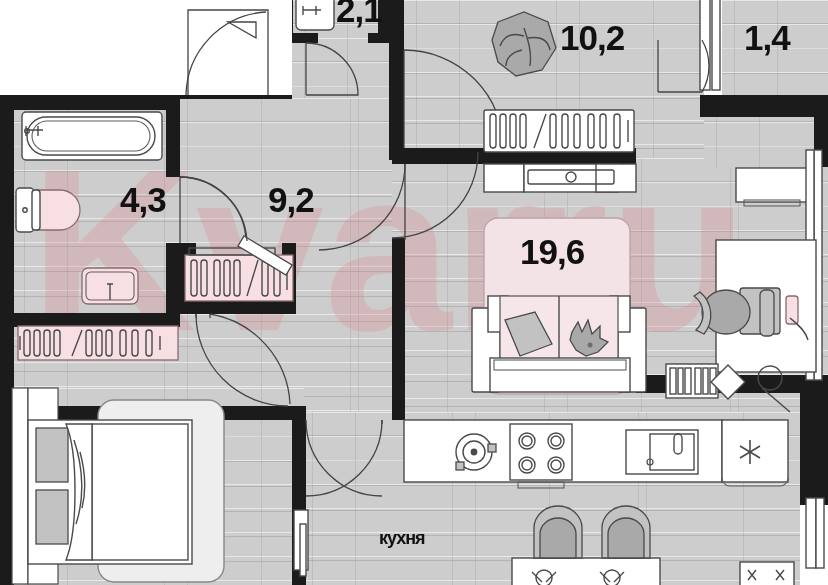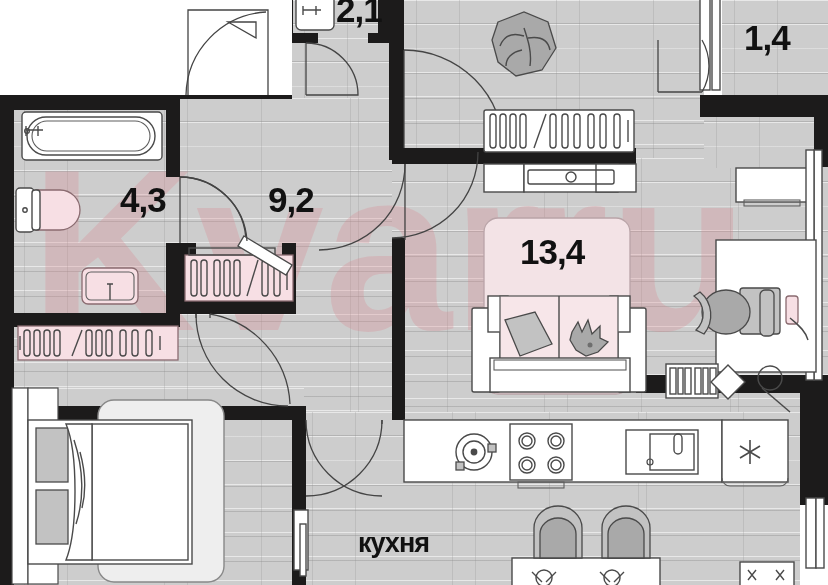--- a/index.html
+++ b/index.html
@@ -25,21 +25,21 @@
     background-image:
       linear-gradient(to right, rgba(140,140,140,.25) 1px, transparent 1px),
       linear-gradient(to right, rgba(140,140,140,.25) 1px, transparent 1px);
     background-size:163px 24px, 97px 24px;
     background-position:12px 0px, 55px 12px;
   }
   .wall{position:absolute;background:#1c1b1b;}
   .lbl{position:absolute;color:#111;font-weight:700;letter-spacing:-1px;
        font-family:"Liberation Sans",sans-serif;white-space:nowrap;}
   .area{font-size:35px;}
-  .roomname{font-size:27px;font-weight:700;}
+  .roomname{font-size:18px;font-weight:700;margin-left:21px;}
 
   
   #wm{position:absolute;left:0;top:0;width:828px;height:585px;pointer-events:none;
       opacity:.30;}
   #wm text{font-family:"Liberation Sans",sans-serif;font-weight:700;fill:#d98a92;}
 
   
   .ovl{position:absolute;left:0;top:0;width:828px;height:585px;pointer-events:none;}
 </style>
 </head>
@@ -323,19 +323,20 @@
     </g>
 
     <rect class="w" x="294" y="510" width="14" height="60"></rect>
     <rect class="w" x="300" y="524" width="6" height="52"></rect>
 
     <rect class="w" x="806" y="498" width="10" height="70"></rect>
     <rect class="w" x="816" y="498" width="8" height="70"></rect>
   </svg>
 
   <div class="lbl area" style="left:336px;top:-10px;">2,1</div>
+  <div class="lbl area" style="left:560px;top:18px;">10,2</div>
   <div class="lbl area" style="left:744px;top:18px;">1,4</div>
   <div class="lbl area" style="left:120px;top:180px;">4,3</div>
   <div class="lbl area" style="left:268px;top:180px;">9,2</div>
-  <div class="lbl area" style="left:520px;top:232px;">13,4</div>
+  <div class="lbl area" style="left:520px;top:232px;">19,6</div>
   <div class="lbl roomname" style="left:358px;top:528px;">кухня</div>
 
 </div>
 
 </body></html>

